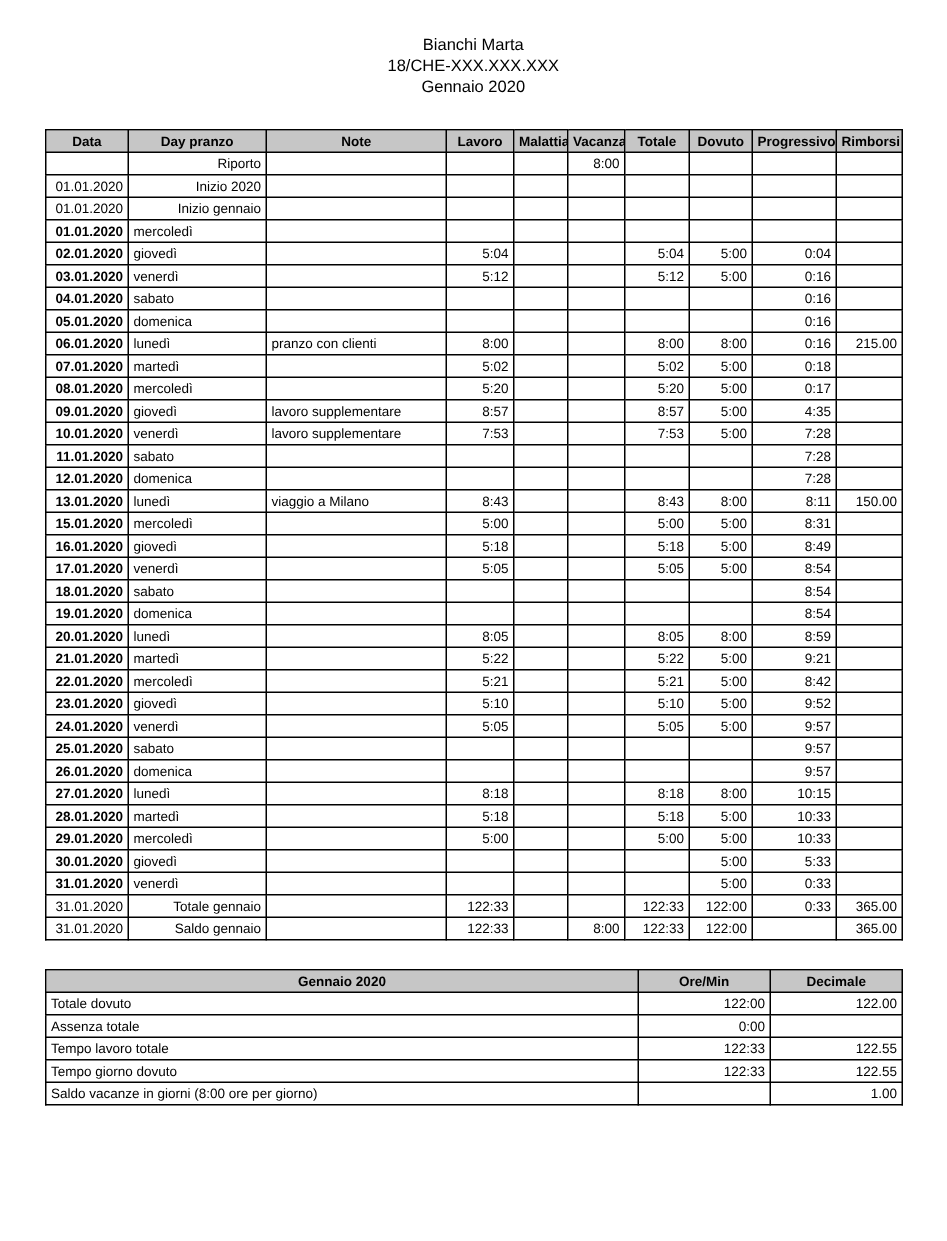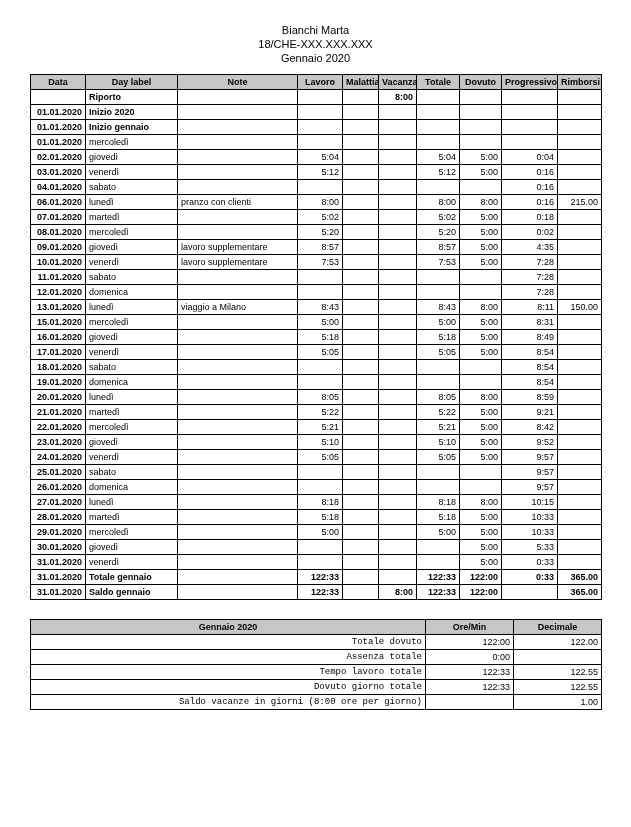--- a/index.html
+++ b/index.html
@@ -17,59 +17,59 @@
     position: relative;
   }
   .title-block {
     padding-top: 23px;
     text-align: center;
     font-size: 11px;
     line-height: 14px;
   }
   table { border-collapse: collapse; table-layout: fixed; }
   .main-table {
-    margin: 9px 0 0 30px;
+    margin: 21px 0 0 30px;
     width: 571px;
   }
   .main-table th, .main-table td {
     border: 1px solid #000;
     font-size: 9px;
     line-height: 12px;
     padding: 1px 3px;
     overflow: hidden;
     white-space: nowrap;
   }
   .main-table th {
     background: var(--header-fill, #c6c6c6);
     font-weight: bold;
     text-align: center;
   }
   td.cell-data { font-weight: bold; text-align: right; }
   td.cell-day  { text-align: left; }
   td.cell-note { text-align: left; }
   td.cell-num  { text-align: right; }
-  tr.bold-row td { font-weight: bold; }
+  tr.bold-row td { font-weight: normal; text-align: right; }
   .summary-table {
     margin: 19px 0 0 30px;
     width: 571px;
   }
   .summary-table th, .summary-table td {
     border: 1px solid #000;
     font-size: 9px;
     line-height: 12px;
     padding: 1px 3px;
     overflow: hidden;
     white-space: nowrap;
   }
   .summary-table th {
     background: var(--header-fill, #c6c6c6);
     font-weight: bold;
     text-align: center;
   }
-  .summary-table td.sum-label { text-align: right; font-family: Liberation Mono, monospace; }
+  .summary-table td.sum-label { text-align: left; }
   .summary-table td.sum-val   { text-align: right; }
 </style>
 </head>
 <body>
 
 <div class="page">
 
   <div class="title-block">
     <div>Bianchi Marta</div>
     <div>18/CHE-XXX.XXX.XXX</div>
@@ -85,21 +85,21 @@
         <col style="width:36px">
         <col style="width:38px">
       <col style="width:43px">
         <col style="width:42px">
         <col style="width:56px">
       <col style="width:44px">
     </colgroup>
     <thead>
       <tr>
         <th>Data</th>
-        <th>Day label</th>
+        <th>Day pranzo</th>
         <th>Note</th>
         <th>Lavoro</th>
         <th>Malattia</th>
         <th>Vacanza</th>
         <th>Totale</th>
         <th>Dovuto</th>
         <th>Progressivo</th>
         <th>Rimborsi</th>
       </tr>
     </thead>
@@ -182,20 +182,32 @@
           <td class="cell-note"></td>
           <td class="cell-num"></td>
           <td class="cell-num"></td>
           <td class="cell-num"></td>
           <td class="cell-num"></td>
           <td class="cell-num"></td>
           <td class="cell-num">0:16</td>
           <td class="cell-num"></td>
         </tr>
         <tr>
+          <td class="cell-data">05.01.2020</td>
+          <td class="cell-day">domenica</td>
+          <td class="cell-note"></td>
+          <td class="cell-num"></td>
+          <td class="cell-num"></td>
+          <td class="cell-num"></td>
+          <td class="cell-num"></td>
+          <td class="cell-num"></td>
+          <td class="cell-num">0:16</td>
+          <td class="cell-num"></td>
+        </tr>
+        <tr>
           <td class="cell-data">06.01.2020</td>
           <td class="cell-day">lunedì</td>
           <td class="cell-note">pranzo con clienti</td>
           <td class="cell-num">8:00</td>
           <td class="cell-num"></td>
           <td class="cell-num"></td>
           <td class="cell-num">8:00</td>
           <td class="cell-num">8:00</td>
           <td class="cell-num">0:16</td>
           <td class="cell-num">215.00</td>
@@ -214,21 +226,21 @@
         </tr>
         <tr>
           <td class="cell-data">08.01.2020</td>
           <td class="cell-day">mercoledì</td>
           <td class="cell-note"></td>
           <td class="cell-num">5:20</td>
           <td class="cell-num"></td>
           <td class="cell-num"></td>
           <td class="cell-num">5:20</td>
           <td class="cell-num">5:00</td>
-          <td class="cell-num">0:02</td>
+          <td class="cell-num">0:17</td>
           <td class="cell-num"></td>
         </tr>
         <tr>
           <td class="cell-data">09.01.2020</td>
           <td class="cell-day">giovedì</td>
           <td class="cell-note">lavoro supplementare</td>
           <td class="cell-num">8:57</td>
           <td class="cell-num"></td>
           <td class="cell-num"></td>
           <td class="cell-num">8:57</td>
@@ -538,21 +550,21 @@
           <td class="sum-label">Assenza totale</td>
           <td class="sum-val">0:00</td>
           <td class="sum-val"></td>
         </tr>
         <tr>
           <td class="sum-label">Tempo lavoro totale</td>
           <td class="sum-val">122:33</td>
           <td class="sum-val">122.55</td>
         </tr>
         <tr>
-          <td class="sum-label">Dovuto giorno totale</td>
+          <td class="sum-label">Tempo giorno dovuto</td>
           <td class="sum-val">122:33</td>
           <td class="sum-val">122.55</td>
         </tr>
         <tr>
           <td class="sum-label">Saldo vacanze in giorni (8:00 ore per giorno)</td>
           <td class="sum-val"></td>
           <td class="sum-val">1.00</td>
         </tr>
       </tbody>
   </table>

